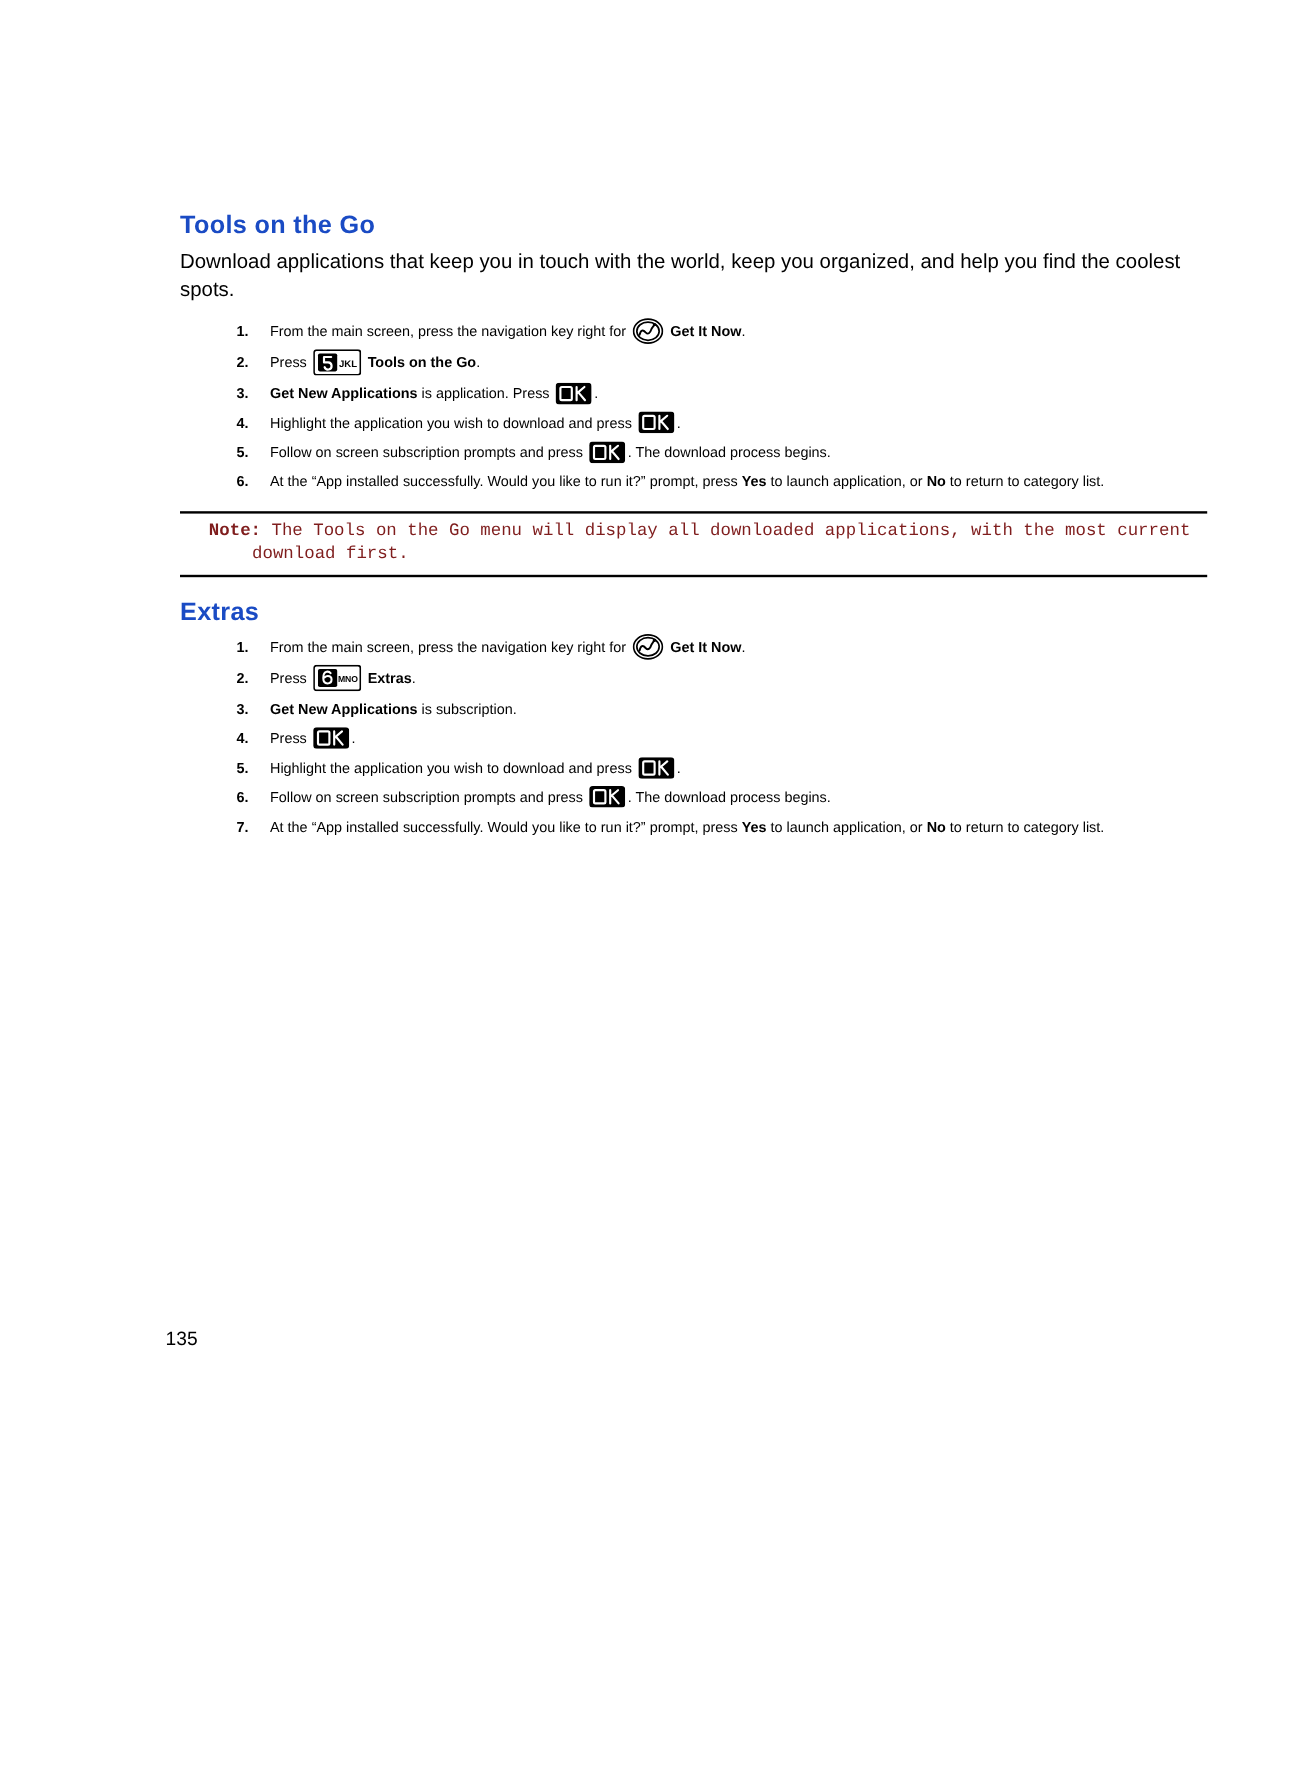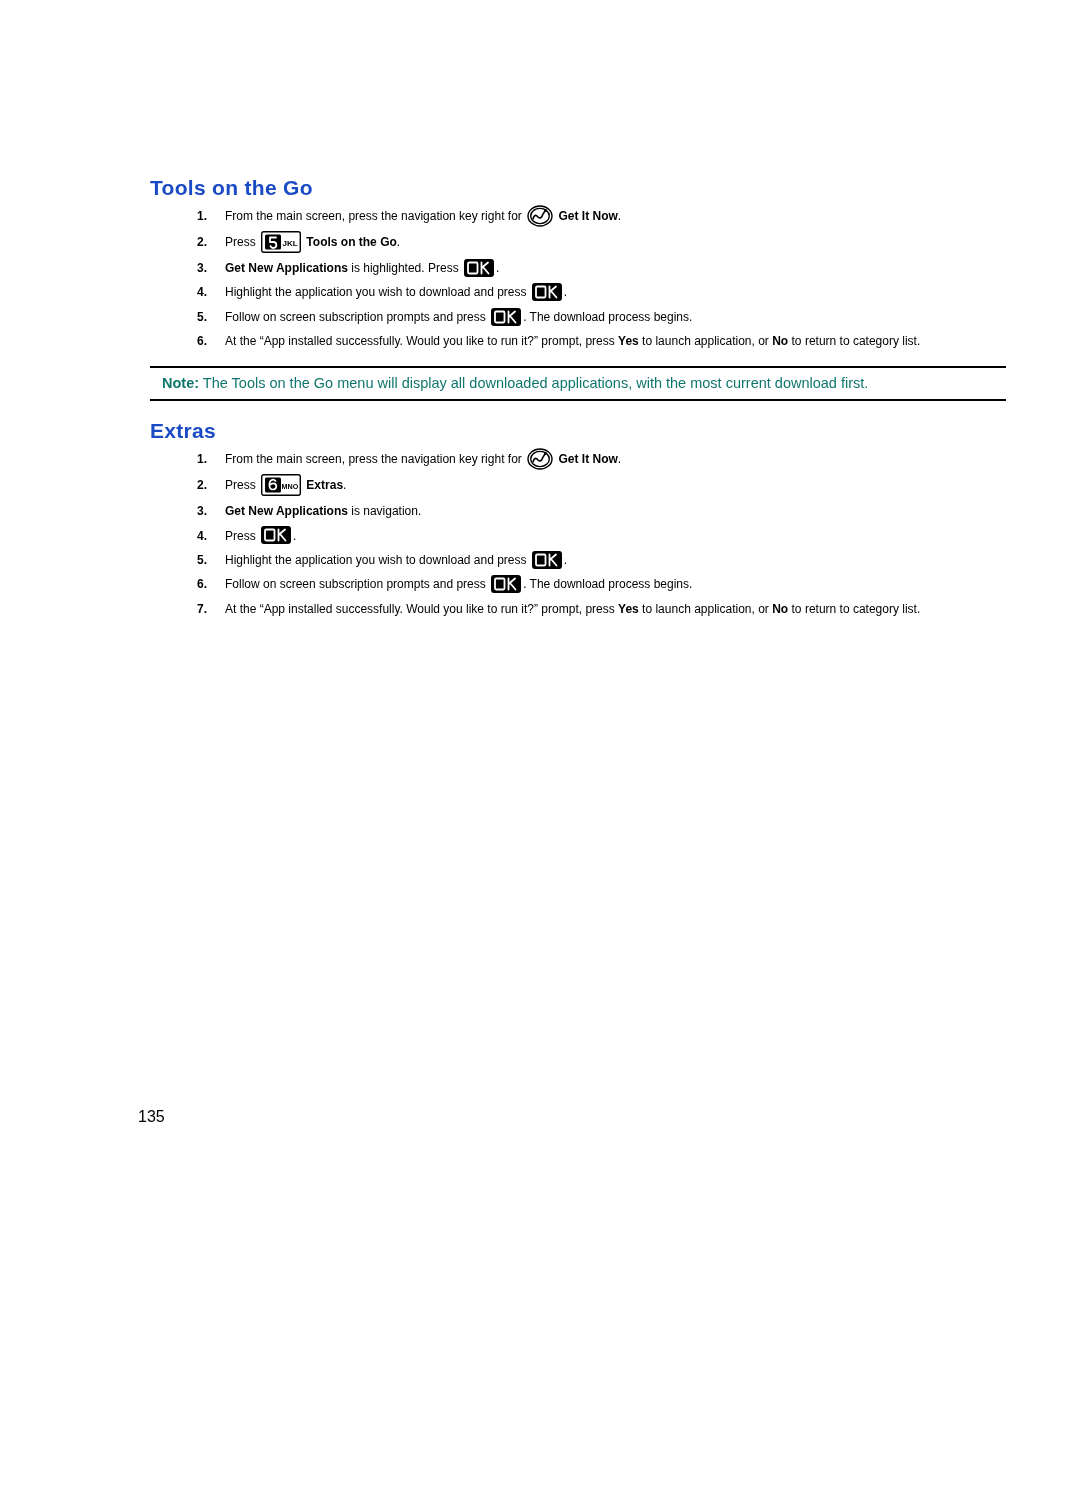--- a/index.html
+++ b/index.html
@@ -55,24 +55,25 @@
   .b { font-weight: 700; }
   .hr-heavy {
     border: none;
     border-top: 2px solid #000;
     margin: 8px 0 6px 0;
   }
   .hr-heavy.bottom { margin-top: 6px; margin-bottom: 18px; }
   .note-block {
     font-size: 14.5px;
     line-height: 1.35;
-    margin: 0 0 0 12px;
+    margin: 0 0 0 24px;
     text-indent: -36px;
     padding-left: 36px;
-    color: #0f766e;
+    color: #7f1d1d;
+    font-family: Liberation Mono, monospace;
   }
   .note-label { font-weight: 700; }
   .page-number {
     position: absolute;
     left: 138px;
     top: 1108px;
     font-size: 16px;
     color: #000;
   }
 
@@ -113,36 +114,37 @@
       <rect x="0" y="0" width="30" height="18" rx="3" fill="#000"></rect>
       <rect x="4" y="3.5" width="9.5" height="11" rx="1.2" fill="none" stroke="#fff" stroke-width="1.8"></rect>
       <path d="M17.5 14.5 V3.5 M17.5 9 L24 3.5 M19 8 L24.5 14.5" fill="none" stroke="#fff" stroke-width="1.8" stroke-linecap="round" stroke-linejoin="round"></path>
     </symbol>
   </defs>
 </svg>
 
 <div class="page">
 
   <h2 class="section-heading">Tools on the Go</h2>
+  <p class="intro">Download applications that keep you in touch with the world, keep you organized, and help you find the coolest spots.</p>
 
   <ol class="steps">
     <li>
       <span>From the main screen, press the navigation key right for </span><span class="key-icon"><svg width="26" height="22">
             <use href="#icon-getitnow"></use>
           </svg></span>
       <span class="b">Get It Now</span><span>.</span>
     </li>
     <li>
       <span>Press </span><span class="key-icon"><svg width="40" height="22">
             <use href="#icon-key5"></use>
           </svg></span>
       <span class="b">Tools on the Go</span><span>.</span>
     </li>
     <li>
-      <span class="b">Get New Applications</span><span> is highlighted. Press </span><span class="key-icon"><svg width="30" height="18">
+      <span class="b">Get New Applications</span><span> is application. Press </span><span class="key-icon"><svg width="30" height="18">
             <use href="#icon-ok"></use>
           </svg></span><span>.</span>
     </li>
     <li>
       <span>Highlight the application you wish to download and press </span><span class="key-icon"><svg width="30" height="18">
             <use href="#icon-ok"></use>
           </svg></span><span>.</span>
     </li>
     <li>
       <span>Follow on screen subscription prompts and press </span><span class="key-icon"><svg width="30" height="18">
@@ -169,21 +171,21 @@
           </svg></span>
       <span class="b">Get It Now</span><span>.</span>
     </li>
     <li>
       <span>Press </span><span class="key-icon"><svg width="40" height="22">
             <use href="#icon-key6"></use>
           </svg></span>
       <span class="b">Extras</span><span>.</span>
     </li>
     <li>
-      <span class="b">Get New Applications</span><span> is navigation.</span>
+      <span class="b">Get New Applications</span><span> is subscription.</span>
     </li>
     <li>
       <span>Press </span><span class="key-icon"><svg width="30" height="18">
             <use href="#icon-ok"></use>
           </svg></span><span>.</span>
     </li>
     <li>
       <span>Highlight the application you wish to download and press </span><span class="key-icon"><svg width="30" height="18">
             <use href="#icon-ok"></use>
           </svg></span><span>.</span>

